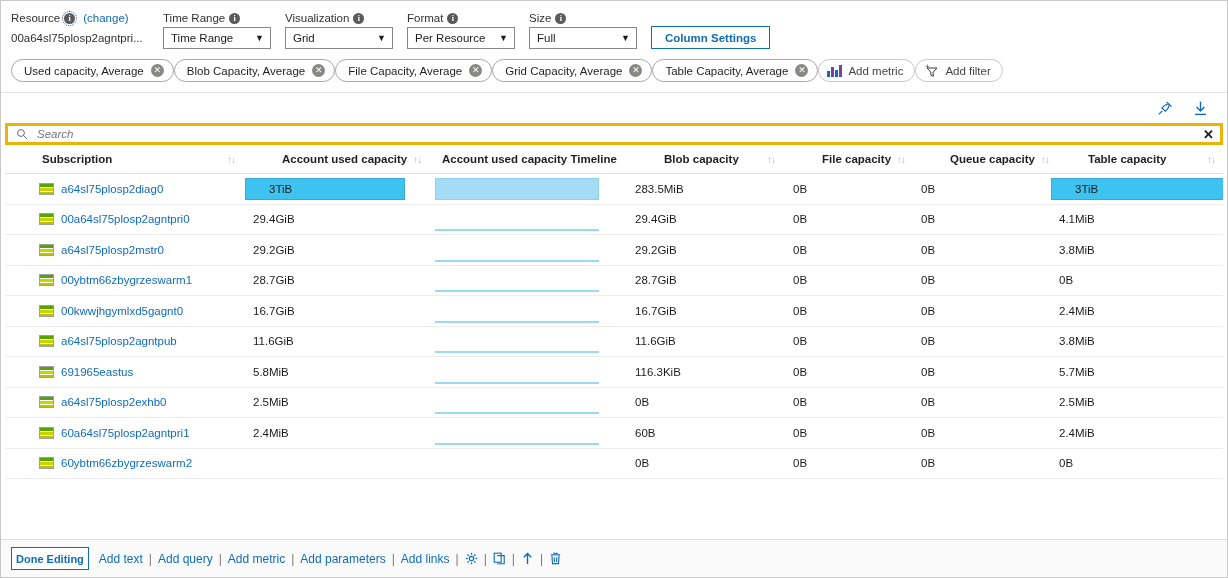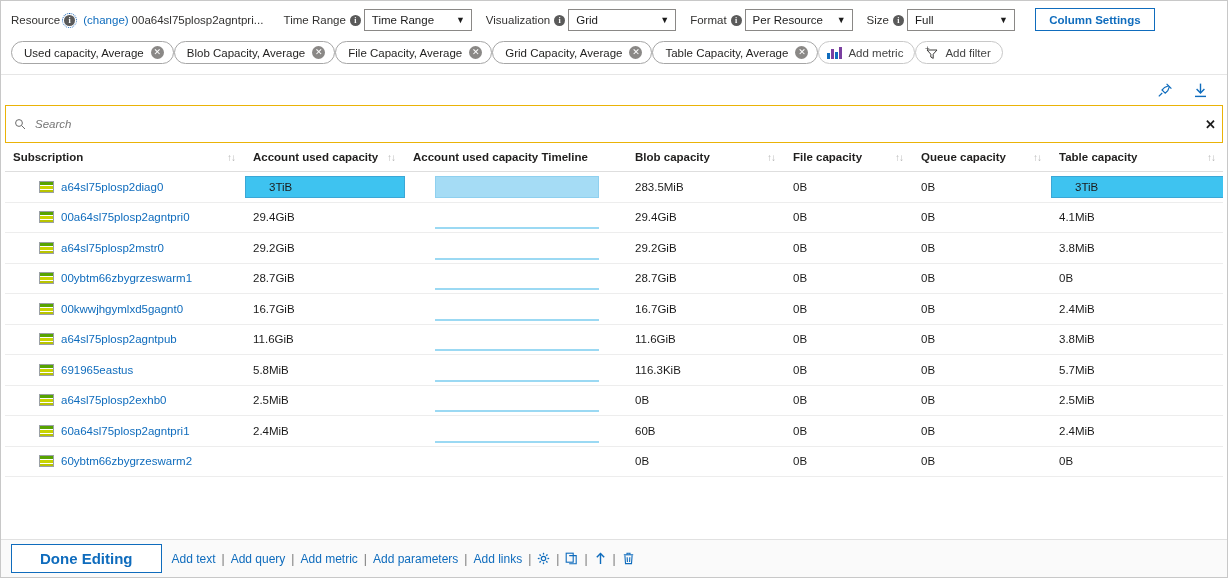--- a/index.html
+++ b/index.html
@@ -19,21 +19,21 @@
     display: flex; flex-direction: column;
     position: relative;
   }
 
   
   .controls-bar {
     padding: 7px 10px 6px 10px;
     display: flex; align-items: flex-end; gap: 14px;
     background: #fff;
   }
-  .ctrl { display: flex; flex-direction: row; gap: 3px; }
+  .ctrl { display: flex; flex-direction: column; gap: 3px; }
   .ctrl-label {
     font-size: 11.5px; color: #323130;
     display: flex; align-items: center; gap: 4px;
     white-space: nowrap;
   }
   .info-icon {
     width: 11px; height: 11px; border-radius: 50%;
     background: #5a5a5a; color: #fff;
     font-size: 8px; line-height: 11px; text-align: center;
     font-family: "Liberation Serif", serif; font-weight: bold;
@@ -88,41 +88,41 @@
 
   
   .actions-row {
     display: flex; justify-content: flex-end; align-items: center;
     gap: 18px; padding: 6px 18px 5px 0; height: 30px;
   }
   .icon-btn { color: #0f6cbd; display: flex; align-items: center; }
 
   
   .search-row {
-    margin: 0 4px; height: 38px;
-    border: 1px solid #eab308; background: #fff;
+    margin: 0 4px; height: 22px;
+    border: 3px solid #eab308; background: #fff;
     display: flex; align-items: center; padding: 0 6px 0 8px;
   }
   .search-row .sicon { color: #6b6b6b; margin-right: 7px; display:flex; }
   .search-input {
     flex: 1; border: none; outline: none; background: transparent;
     font-family: "Liberation Sans", sans-serif;
     font-size: 11.5px; font-style: italic; color: #6b6b6b;
   }
   .search-clear { font-size: 13px; font-weight: bold; color: #1b1b1b; cursor: pointer; line-height: 1; }
 
   
   .table-wrap { flex: 1; margin: 0 4px; overflow: hidden; }
   table.grid { width: 100%; border-collapse: collapse; table-layout: fixed; }
   table.grid th {
     text-align: left; font-size: 11.5px; font-weight: bold; color: #201f1e;
     padding: 8px 6px 8px 8px; border-bottom: 1px solid #dedede;
     white-space: nowrap; vertical-align: middle;
   }
-  th .th-inner { display: flex; align-items: center; justify-content: space-between; gap: 6px; }
+  th .th-inner { display: flex; align-items: center; justify-content: space-between; gap: 6px; margin-left: 29px; }
   .sort-ind { color: #b5b5b5; font-size: 10px; letter-spacing: -1px; padding-right: 4px; }
   table.grid td {
     font-size: 11.5px; color: #1b1b1b;
     padding: 0 6px 0 8px; height: 30.5px;
     border-bottom: 1px solid #ededed;
     white-space: nowrap; vertical-align: middle;
   }
   tr.group-row td { border-bottom: 1px solid #ededed; }
   .group-cell { display: flex; align-items: center; gap: 6px; padding-left: 6px; }
   .tri { width: 0; height: 0; border-left: 5px solid transparent; border-right: 5px solid transparent; border-top: 6px solid #3b3a39; }
@@ -150,23 +150,23 @@
     height: 2px; background: #9bd9f3;
   }
 
   
   .footer {
     border-top: 1px solid #e1e1e1; background: #fafafa;
     height: 38px; display: flex; align-items: center; gap: 10px;
     padding: 0 10px;
   }
   .done-btn {
-    height: 29px; border: 1px solid #0f6cbd; background: #fff;
-    color: #0f6cbd; font-size: 15px; font-weight: bold;
-    padding: 0 28px; display: flex; align-items: center;
+    height: 23px; border: 1px solid #0f6cbd; background: #fff;
+    color: #0f6cbd; font-size: 11px; font-weight: bold;
+    padding: 0 4px; display: flex; align-items: center;
   }
   .footer-links { display: flex; align-items: center; gap: 6px; }
   .flink { color: #0f6cbd; font-size: 12px; }
   .sep { color: #767676; font-size: 12px; }
   .ficon { color: #0f6cbd; display: flex; align-items: center; }
 </style>
 </head>
 <body>
 
 <div class="frame">

